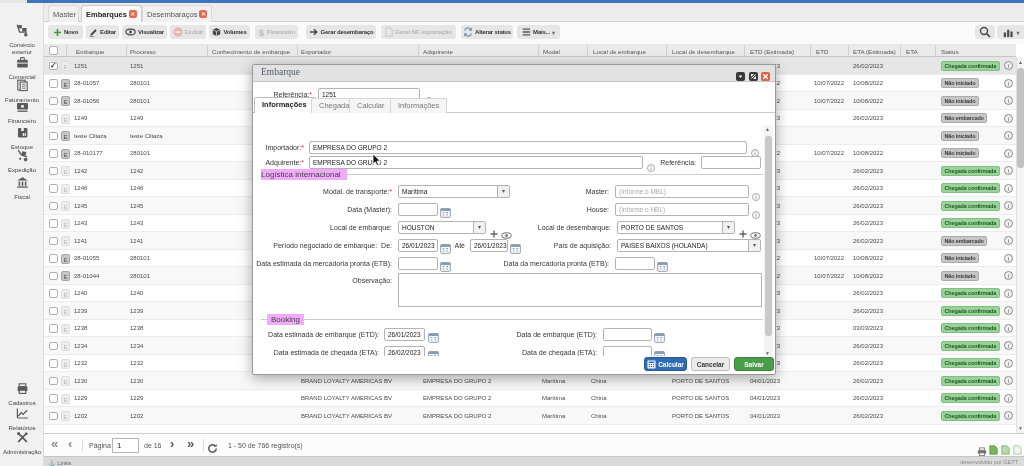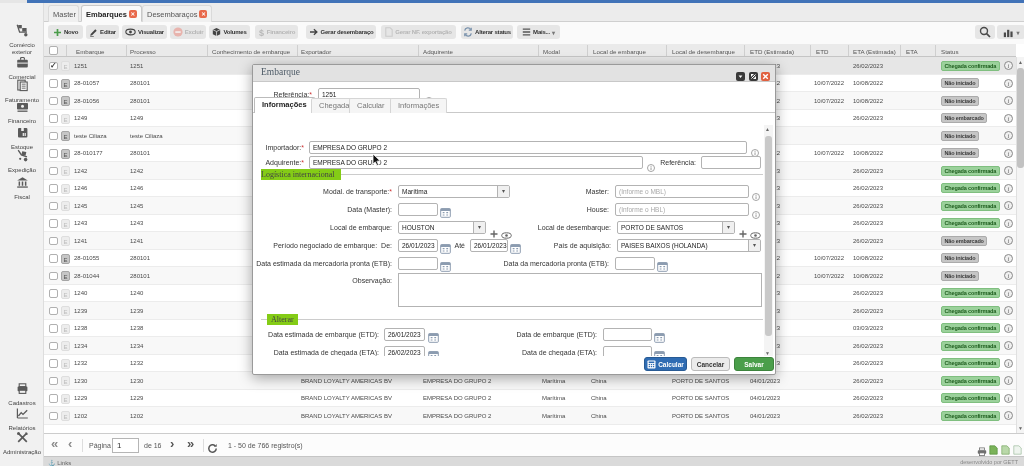--- a/index.html
+++ b/index.html
@@ -55,21 +55,21 @@
 .msel .trig{position:absolute;right:0;top:0;bottom:0;width:12px;background:#f0f0f0;border-left:1px solid #b3b3b3;font-size:6px;color:#555;text-align:center;line-height:11px}
 .mta{position:absolute;border:1px solid #b3b3b3;background:#fff}
 .mtabs{position:absolute;left:0px;top:32px;width:100%;height:16px;border-bottom:1px solid #c9c9c9}
 .mtab{position:absolute;top:1px;height:15px;line-height:14px;font-size:7.5px;color:#777;border:1px solid #d5d5d5;border-bottom:none;padding:0 7px;border-radius:2px 2px 0 0;background:#f5f5f5;white-space:nowrap}
 .mtab.on{background:#fff;color:#222;font-weight:bold;border-color:#bbb;top:0;height:16px}
 .mtab:nth-child(1){left:1px}
 .mtab:nth-child(2){left:58px}
 .mtab:nth-child(3){left:96px}
 .mtab:nth-child(4){left:137px}
 .leg{position:absolute;height:1px;border-top:1px solid #ccc}
-.legt{position:absolute;left:0;top:-6px;background:#84cc16;padding-right:6px;font-family:Liberation Serif, serif;font-size:8px;color:#444;line-height:11px}
+.legt{position:absolute;left:0;top:-6px;background:#f0abfc;padding-right:6px;font-family:Liberation Sans, sans-serif;font-size:8px;color:#444;line-height:11px}
 .msb{position:absolute;right:2px;top:60px;width:9px;height:232px;background:#f4f4f4}
 .sbarr{position:absolute;font-size:5px;color:#666}
 .sbthumb{position:absolute;background:#c9c9c9;border-radius:3px}
 .mfoot{position:absolute;left:1px;right:1px;bottom:1px;height:17px;background:#fff}
 .fbtn{position:absolute;top:1px;height:14px;border-radius:3px;display:flex;align-items:center;justify-content:center;gap:2px;font-size:6.5px;font-weight:bold}
 .fbtn.blue{background:#2f6cb3;color:#fff;border:1px solid #275a94}
 .fbtn.gray{background:#ebebeb;color:#333;border:1px solid #bbb}
 .fbtn.green{background:#4a9e4a;color:#fff;border:1px solid #3c833c}
 </style></head>
 <body>
@@ -639,21 +639,21 @@
 <div class="mlab" style="right:166px;top:195px">Data da mercadoria pronta (ETB):</div>
 <div class="minp" style="left:362px;top:192px;width:40px"></div>
 <span class="ab" style="left:404px;top:193px"><svg width="11" height="11" viewBox="0 0 11 11">
         <rect x="0.7" y="1.6" width="9.6" height="8.7" rx="0.8" fill="#fff" stroke="#8c9cb0" stroke-width="1"></rect>
         <rect x="0.7" y="1.6" width="9.6" height="2.4" fill="#8c9cb0"></rect>
         <path d="M2.7 5.6 h1.8 M6.3 5.6 h1.8 M2.7 8 h1.8 M6.3 8 h1.8" stroke="#8c9cb0" stroke-width="1.1"></path>
       </svg></span>
 <div class="mlab" style="right:383px;top:212px">Observação:</div>
 <div class="mta" style="left:145px;top:208px;width:364px;height:34px"></div>
 <div class="leg" style="left:8px;top:254px;width:502px">
-      <span class="legt" style="left:6px;padding:0 4px">Alterar</span>
+      <span class="legt" style="left:6px;padding:0 4px">Booking</span>
     </div>
 <div class="mlab" style="right:396px;top:266px">Data estimada de embarque (ETD):</div>
 <div class="minp" style="left:131px;top:263px;width:41px">26/01/2023</div>
 <span class="ab" style="left:175px;top:264px"><svg width="11" height="11" viewBox="0 0 11 11">
         <rect x="0.7" y="1.6" width="9.6" height="8.7" rx="0.8" fill="#fff" stroke="#8c9cb0" stroke-width="1"></rect>
         <rect x="0.7" y="1.6" width="9.6" height="2.4" fill="#8c9cb0"></rect>
         <path d="M2.7 5.6 h1.8 M6.3 5.6 h1.8 M2.7 8 h1.8 M6.3 8 h1.8" stroke="#8c9cb0" stroke-width="1.1"></path>
       </svg></span>
 <div class="mlab" style="right:178px;top:266px">Data de embarque (ETD):</div>
 <div class="minp" style="left:350px;top:263px;width:49px"></div>

